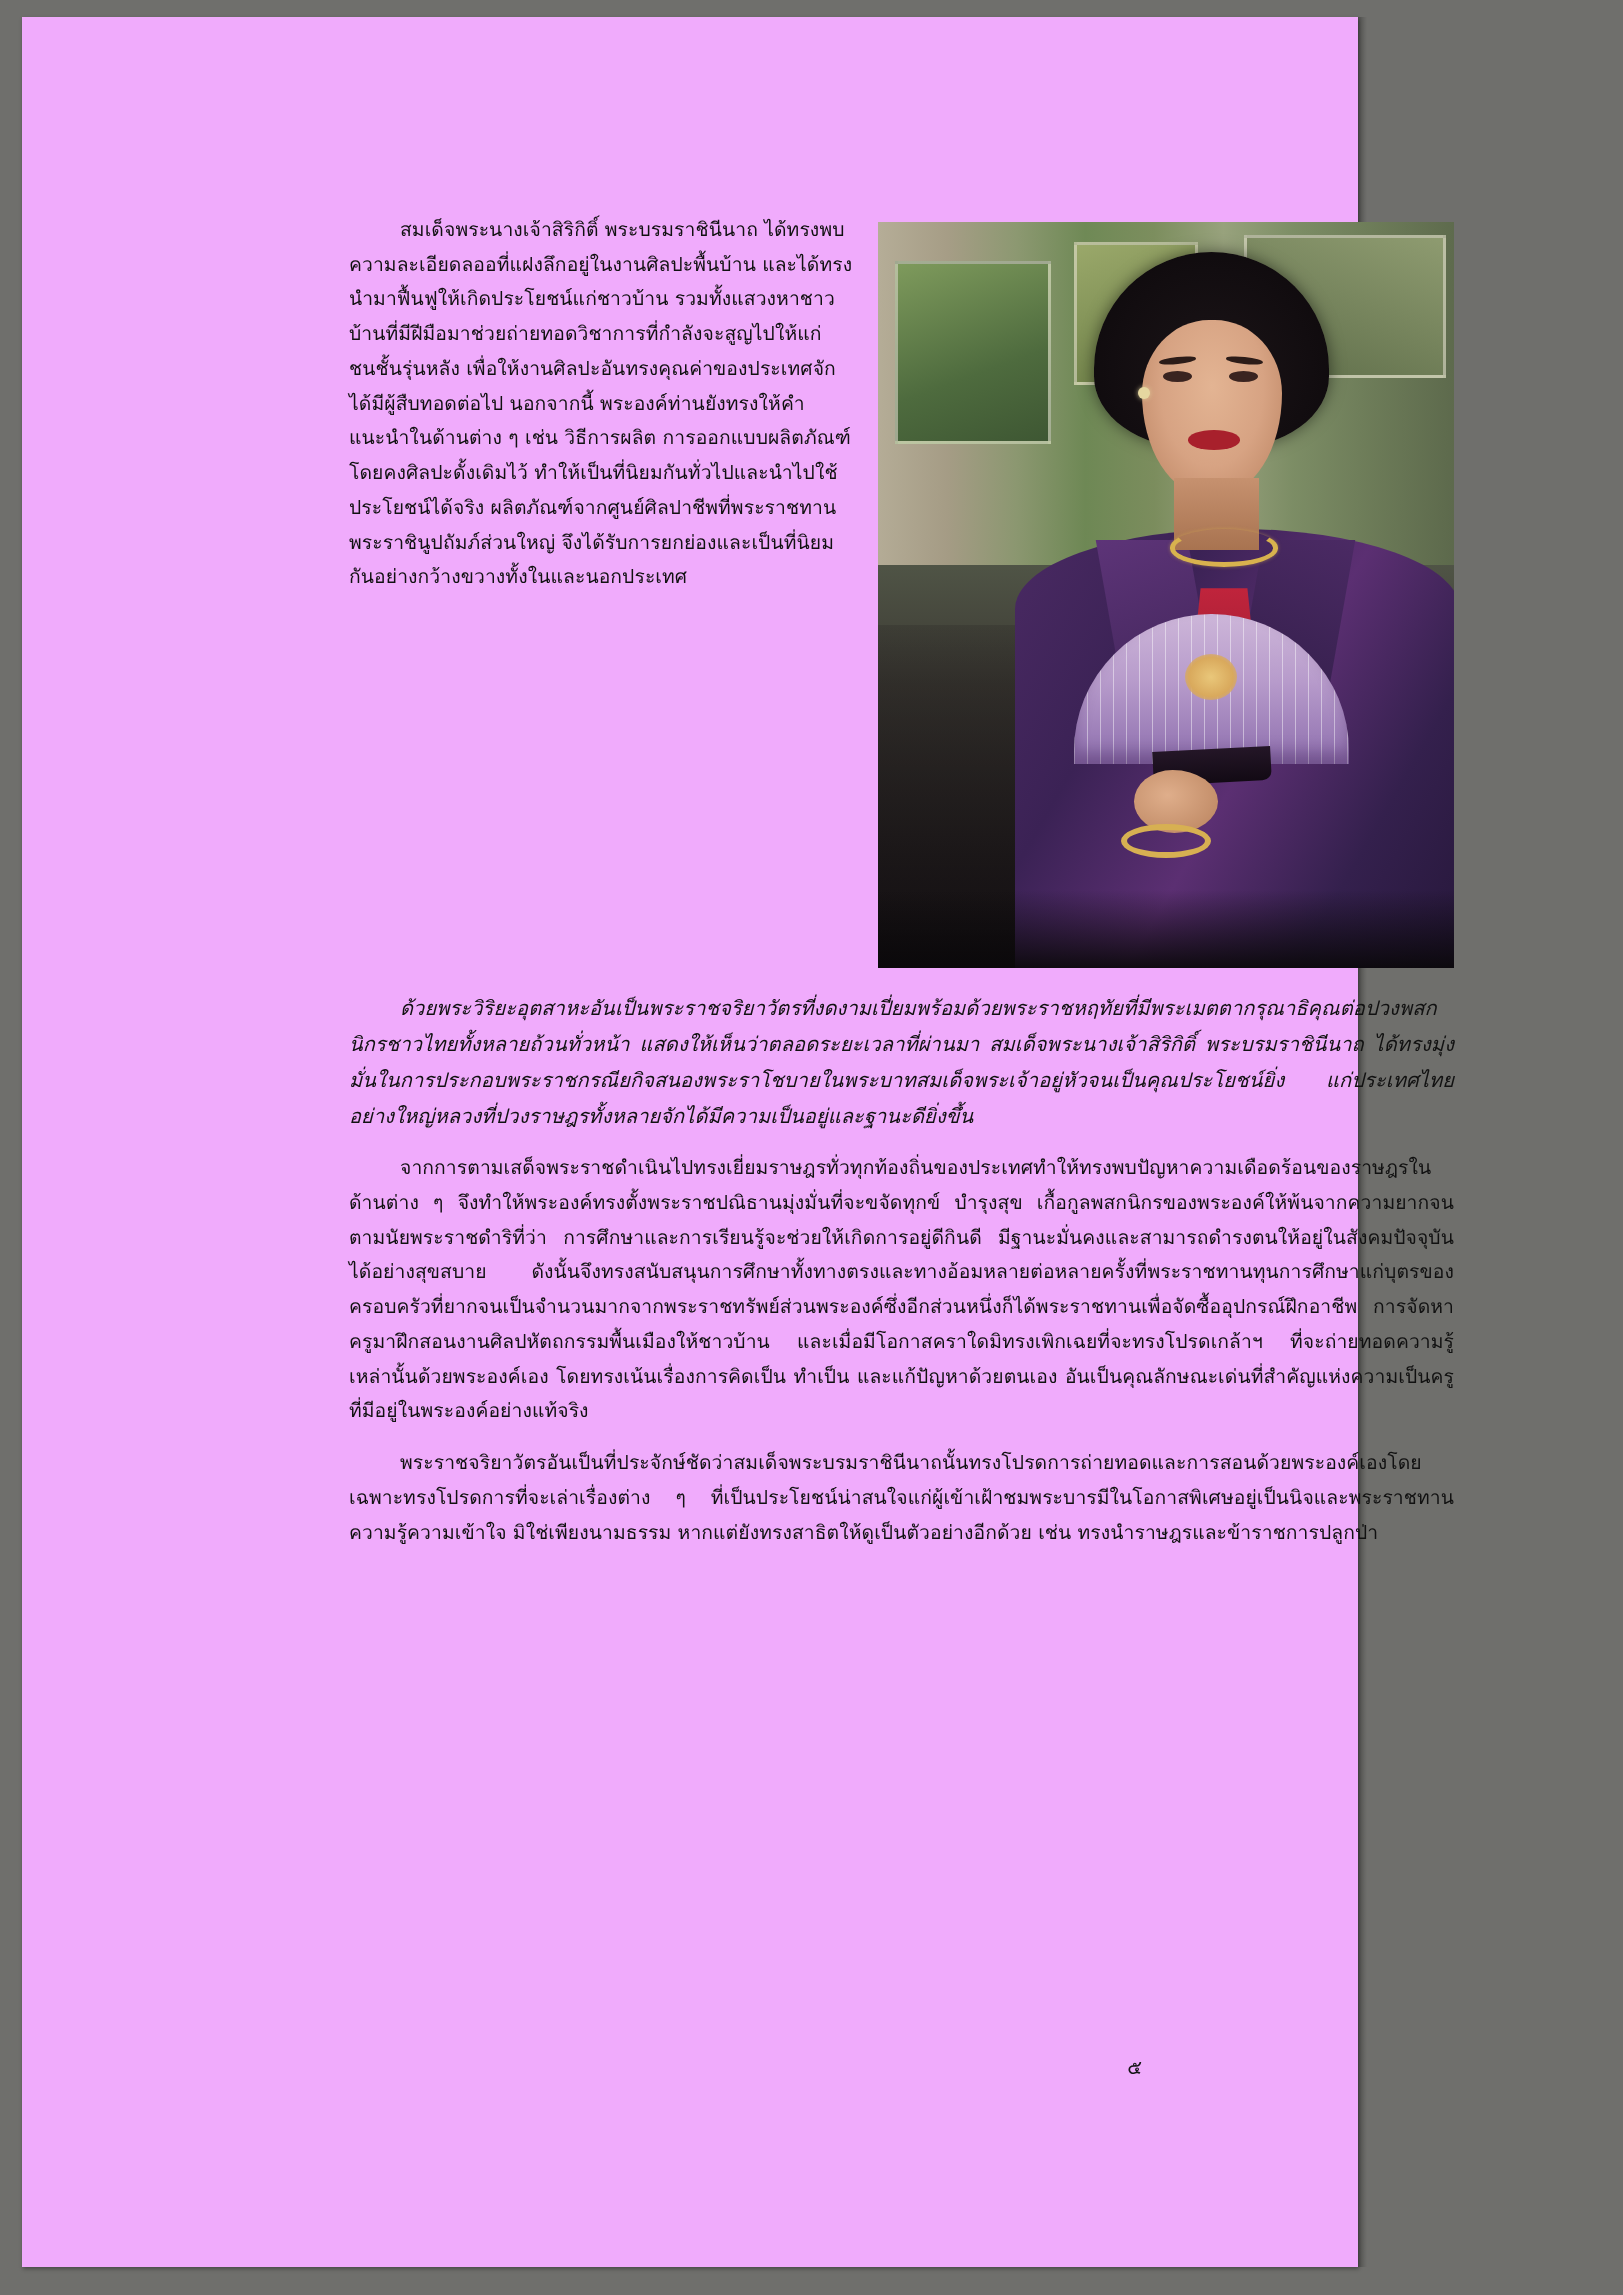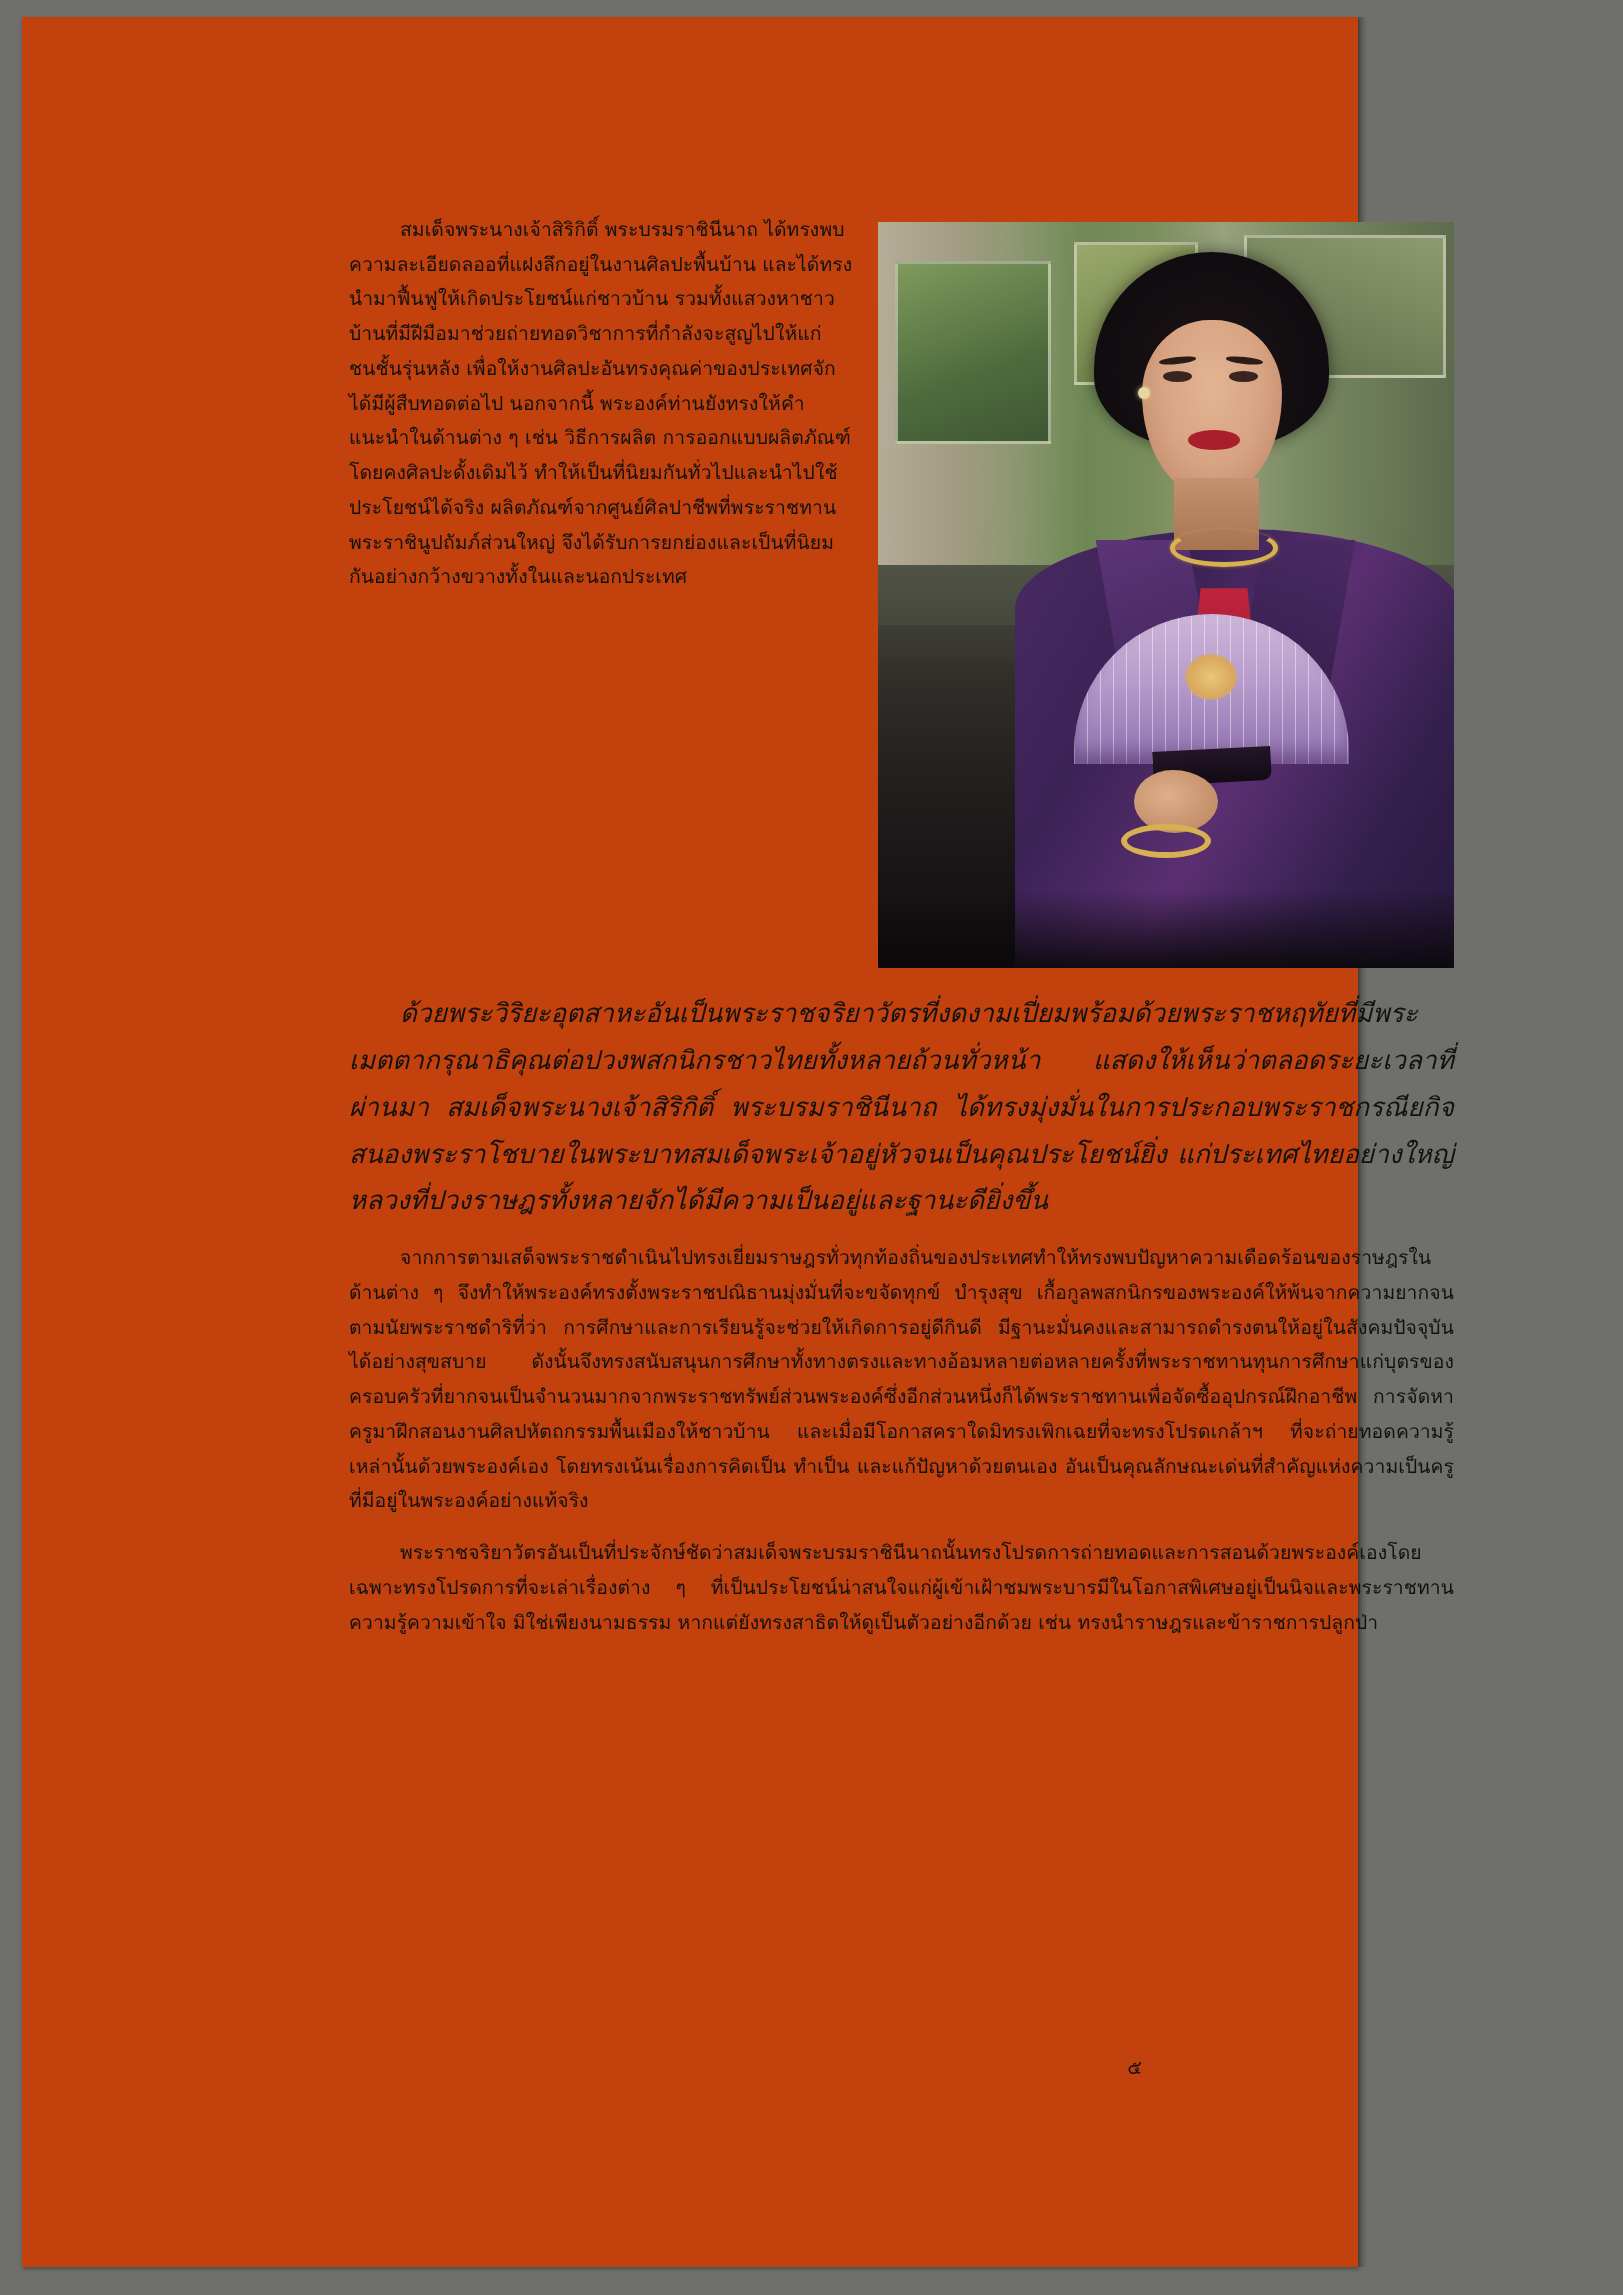--- a/index.html
+++ b/index.html
@@ -14,21 +14,21 @@
     font-family: "DejaVu Sans", "Liberation Sans", sans-serif;
   }
 
   
   .page-sheet {
     position: absolute;
     left: 22px;
     top: 17px;
     width: 1336px;
     height: 2250px;
-    background: #c2410c;
+    background: #f0abfc;
     box-shadow: 1.3px 2px 3.9px rgba(0,0,0,0.35);
   }
   .page-edge-shadow {
     position: absolute;
     right: -9.2px;
     top: 0;
     width: 9.2px;
     height: 100%;
     background: linear-gradient(to right, rgba(0,0,0,0.28), rgba(0,0,0,0));
   }
@@ -205,21 +205,21 @@
   }
   .para .indent {
     display: inline-block;
     width: 51px;
   }
   .para.top {
     text-align: left;
   }
   .para.italic {
     font-style: italic;
-    font-size: 26px;
+    font-size: 20px;
     line-height: 1.80;
   }
   .clearfix::after { content: ""; display: block; clear: both; }
 
   .block-gap { height: 22px; }
 
   .page-number {
     position: absolute;
     right: 216px;
     top: 2034px;

